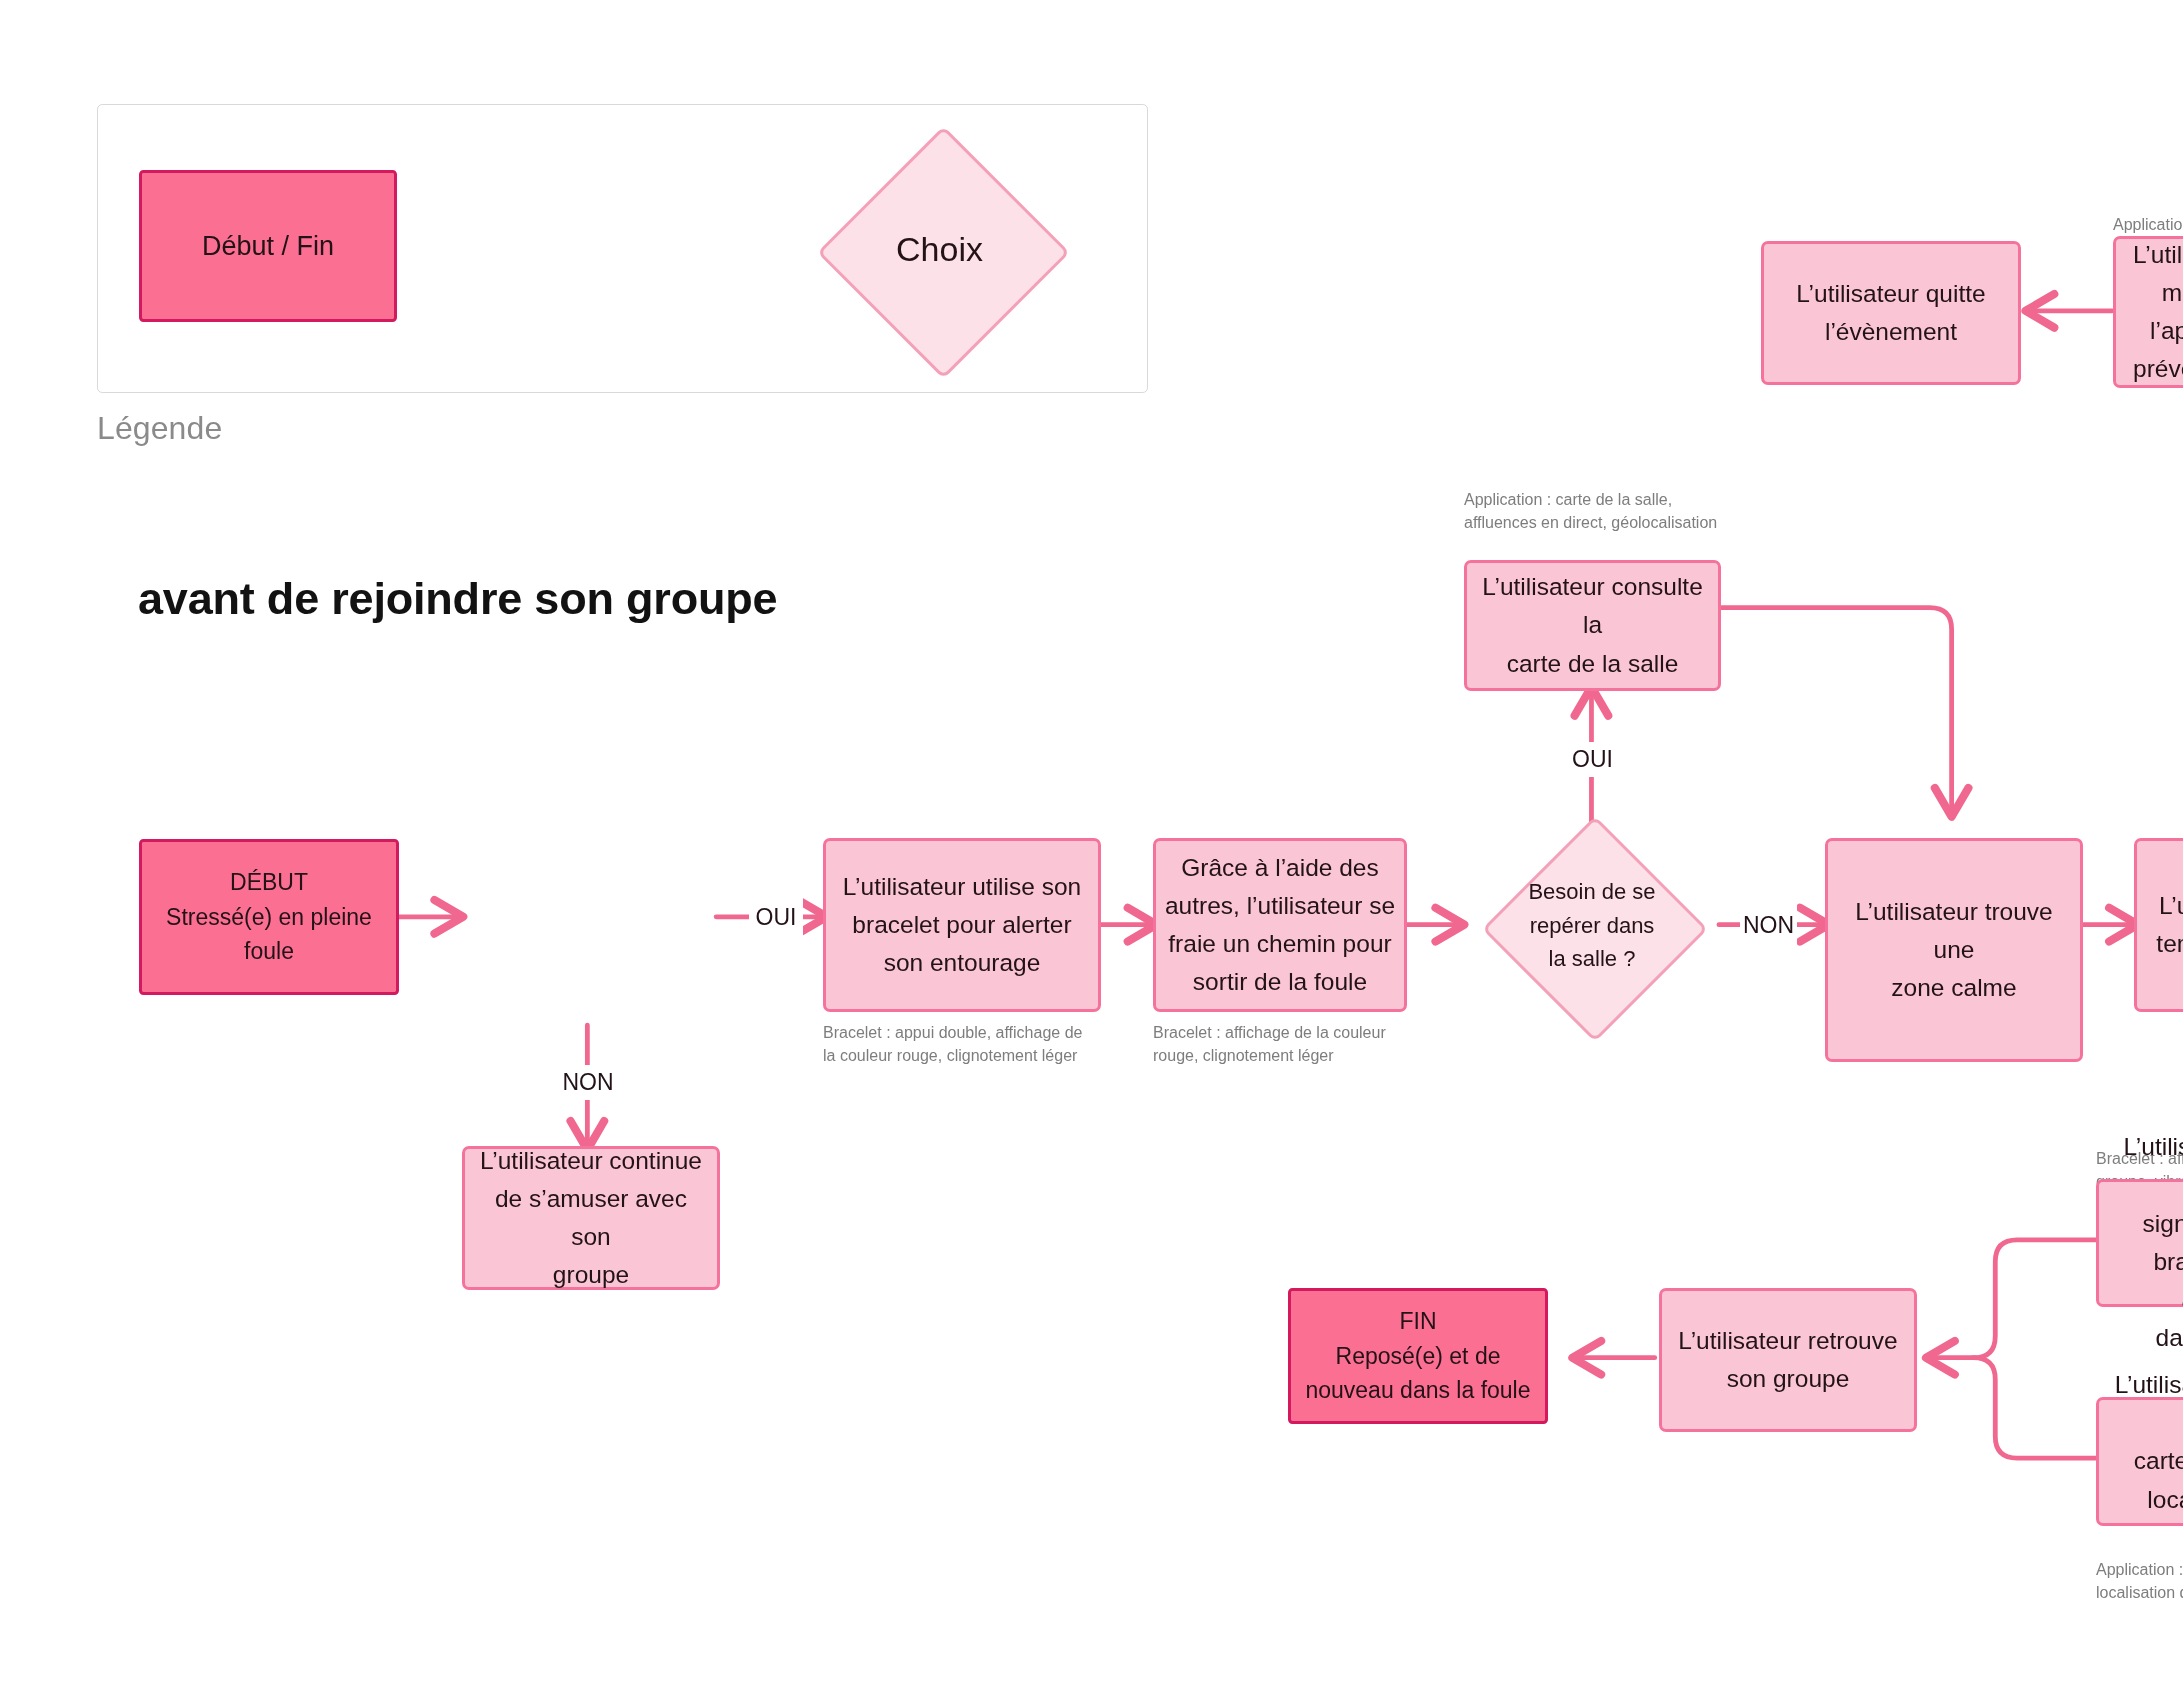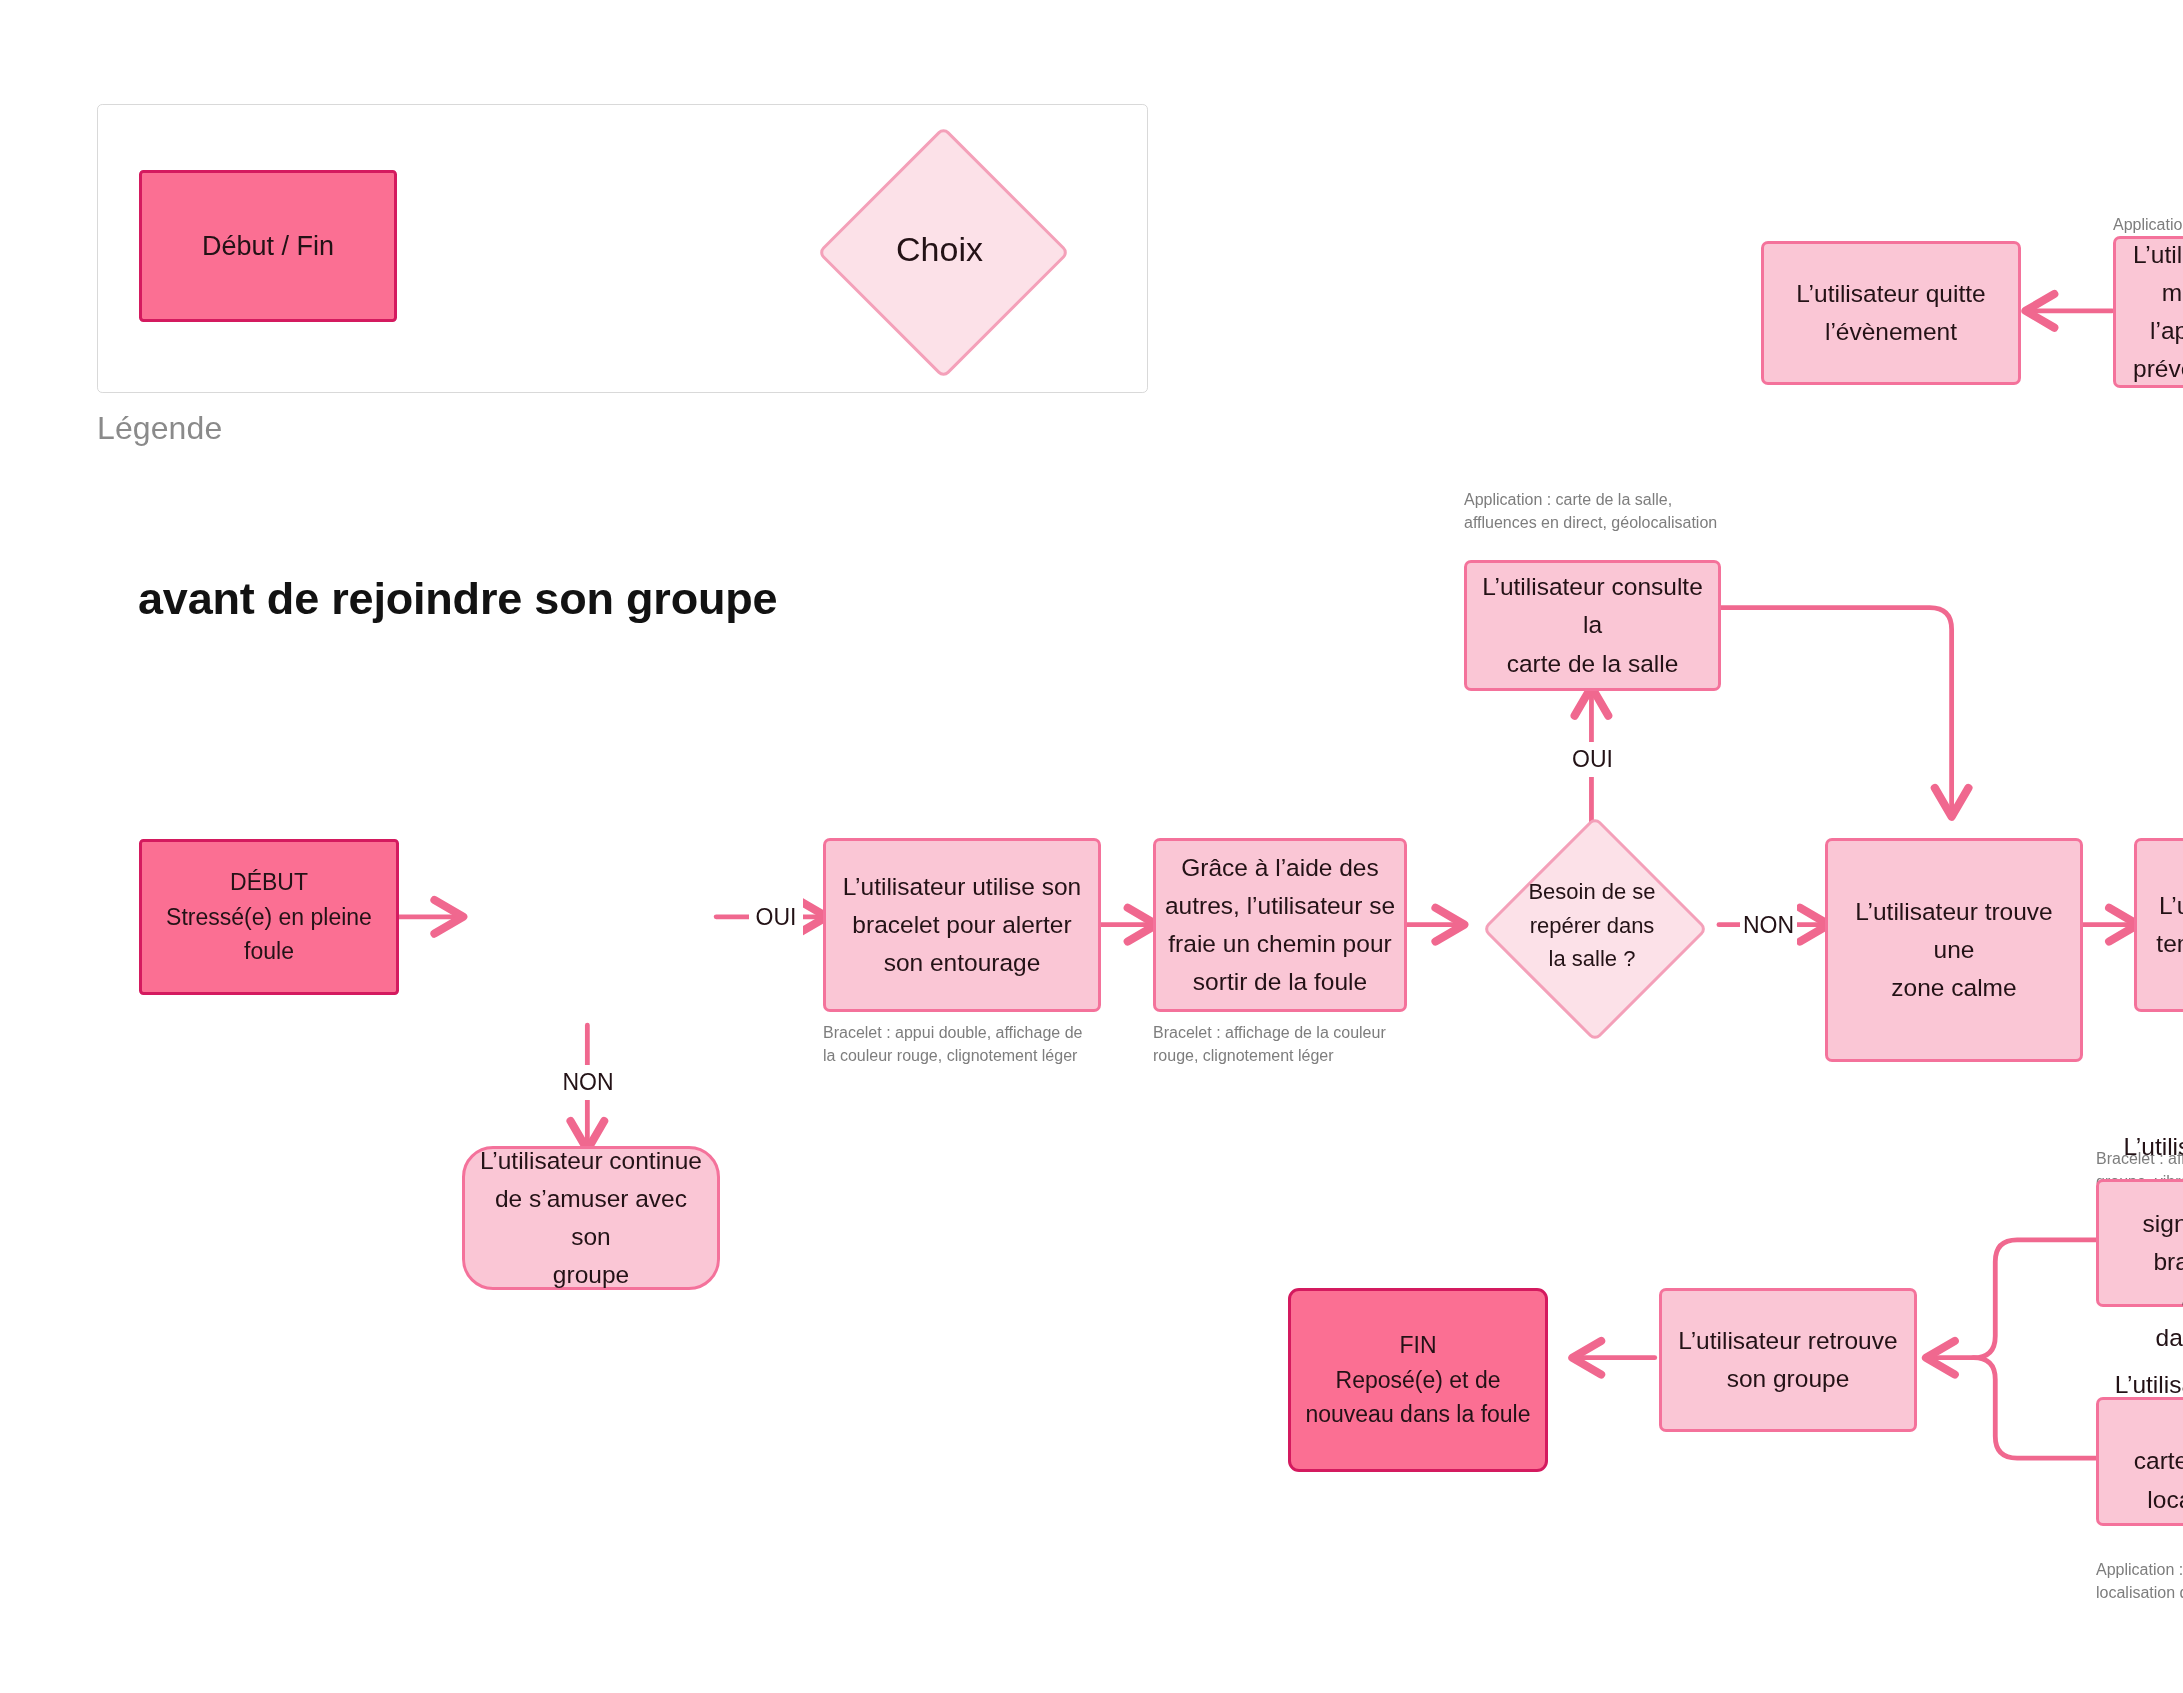--- a/index.html
+++ b/index.html
@@ -173,21 +173,21 @@
   <div class="node box-start" style="left:139px;top:839px;width:260px;height:156px;flex-direction:column;">
     <div>DÉBUT</div>
     <div>Stressé(e) en pleine</div>
     <div>foule</div>
   </div>
 
 
   <div class="edge-label" style="left:749px;top:895px;width:54px;height:44px;">OUI</div>
   <div class="edge-label" style="left:554px;top:1065px;width:68px;height:35px;">NON</div>
 
-  <div class="node box-action" style="left:462px;top:1146px;width:258px;height:144px;flex-direction:column;border-radius:31px;">
+  <div class="node box-action" style="left:462px;top:1146px;width:258px;height:144px;flex-direction:column;">
     <div>L’utilisateur continue</div>
     <div>de s’amuser avec son</div>
     <div>groupe</div>
   </div>
 
   <div class="node box-action" style="left:823px;top:838px;width:278px;height:174px;flex-direction:column;">
     <div>L’utilisateur utilise son</div>
     <div>bracelet pour alerter</div>
     <div>son entourage</div>
   </div>
@@ -272,20 +272,20 @@
   <div class="annot" style="left:2096px;top:1559px;width:349px;">
     <div>Application : carte de la salle,</div>
     <div>localisation des membres de son groupe</div>
   </div>
 
   <div class="node box-action" style="left:1659px;top:1288px;width:258px;height:144px;flex-direction:column;">
     <div>L’utilisateur retrouve</div>
     <div>son groupe</div>
   </div>
 
-  <div class="node box-start" style="left:1288px;top:1288px;width:260px;height:184px;flex-direction:column;border-radius:11px;">
+  <div class="node box-start" style="left:1288px;top:1288px;width:260px;height:136px;flex-direction:column;">
     <div>FIN</div>
     <div>Reposé(e) et de</div>
     <div>nouveau dans la foule</div>
   </div>
 
 </div>
 
 
 </body></html>

